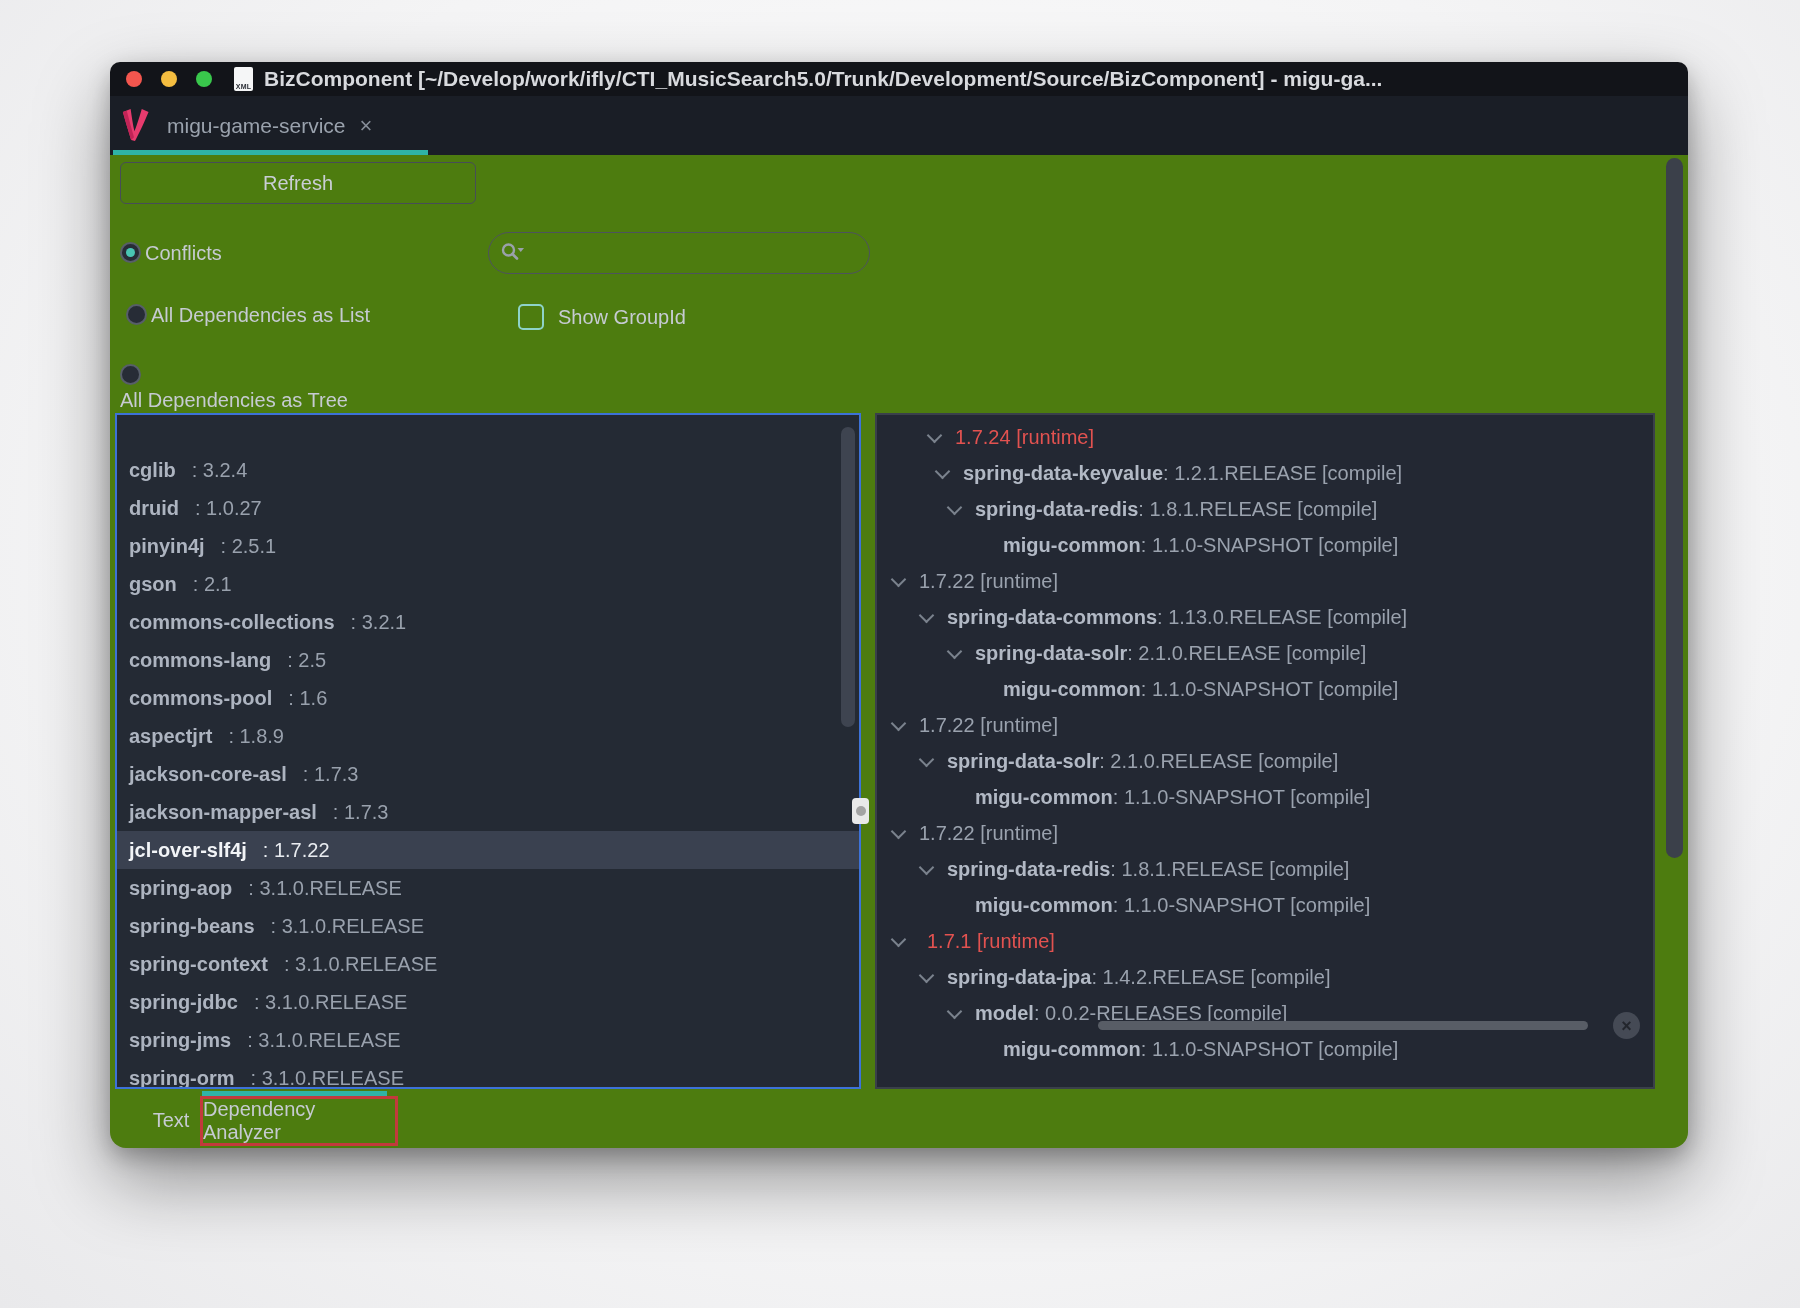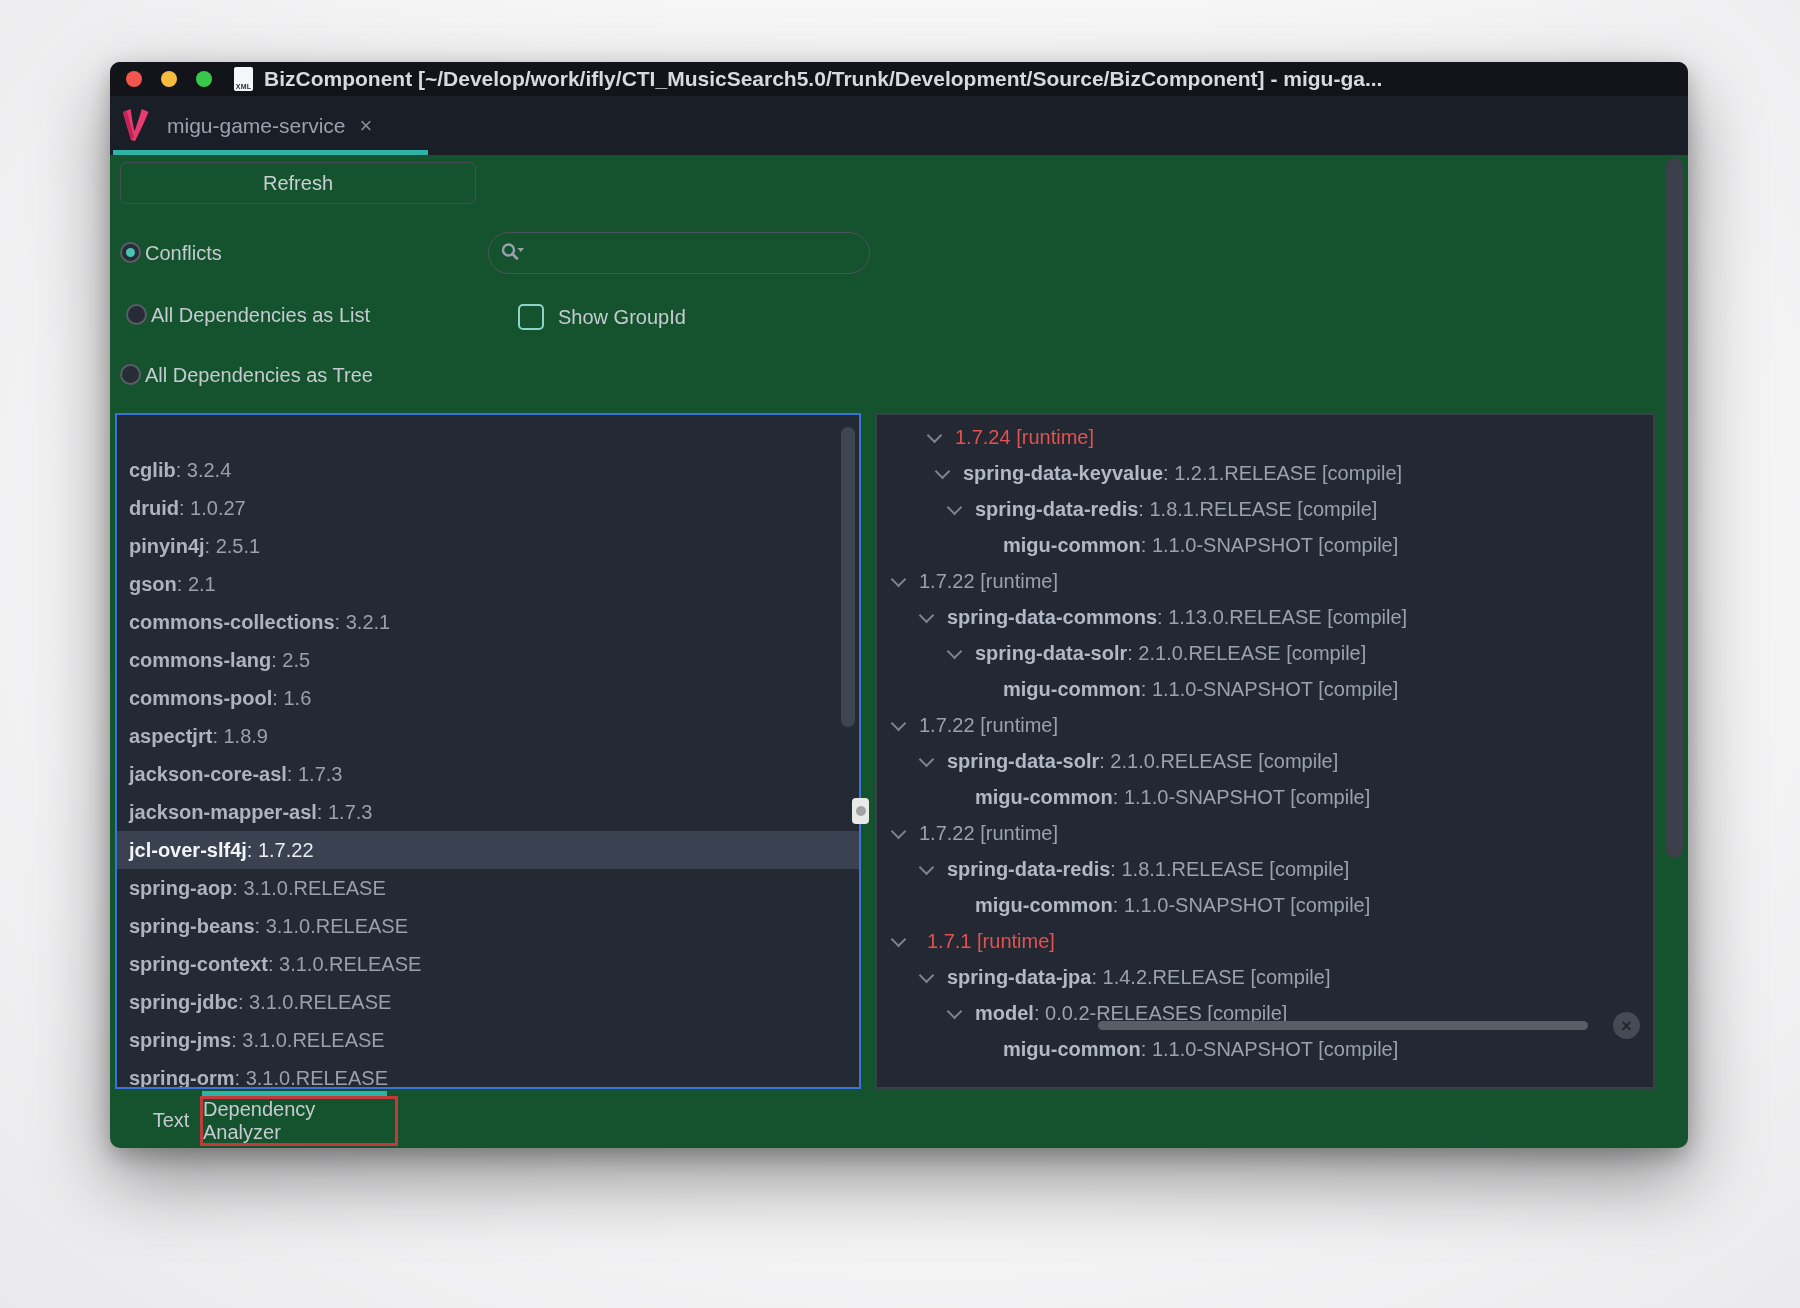--- a/index.html
+++ b/index.html
@@ -10,21 +10,21 @@
     --logo-pink:#e83b6e;
   }
   *{margin:0;padding:0;box-sizing:border-box;}
   html,body{width:1800px;height:1308px;overflow:hidden;}
   body{
     font-family:"Liberation Sans","DejaVu Sans",sans-serif;
     background:radial-gradient(ellipse at 52% 42%, #ffffff 0%, #f4f4f5 62%, #e9e9eb 100%);
   }
   .window{
     position:absolute;left:110px;top:62px;width:1578px;height:1086px;
-    background:#14532d;border-radius:10px;
+    background:#4d7c0f;border-radius:16px;
     box-shadow:0 32px 75px rgba(0,0,0,.4),0 8px 22px rgba(0,0,0,.25);
   }
   
   .titlebar{
     position:absolute;left:0;top:0;right:0;height:34px;
     background:#121419;border-radius:10px 10px 0 0;
     display:flex;align-items:center;
   }
   .traffic{display:flex;gap:19px;margin-left:16px;}
   .dot{width:16px;height:16px;border-radius:50%;display:inline-block;}
@@ -53,21 +53,21 @@
   }
   
   .refresh-btn{
     position:absolute;left:10px;top:100px;width:356px;height:42px;
     background:transparent;border:1.5px solid #474d57;border-radius:6px;
     color:#c9ced5;font-size:20px;font-family:inherit;
   }
   .radio-row{position:absolute;display:flex;gap:4px;height:26px;}
   .row-conflicts{left:10px;top:180px;}
   .row-list{left:16px;top:242px;}
-  .row-tree{left:10px;top:302px;}
+  .row-tree{left:10px;top:302px;flex-direction:column;}
   .radio{
     width:21px;height:21px;border-radius:50%;border:2px solid #575e69;
     background:#272c36;position:relative;flex:none;
   }
   .radio.selected::after{
     content:"";position:absolute;inset:4px;border-radius:50%;
     background:var(--accent-teal-bright);
   }
   .radio-label,.checkbox-label{font-size:20px;color:#c6cbd2;white-space:nowrap;}
   .searchbox{
@@ -88,21 +88,21 @@
   .left-panel{
     position:absolute;left:5px;top:351px;width:746px;height:676px;
     background:#242a34;border:2px solid #3d72d8;
   }
   .list-rows{position:absolute;inset:0;padding-top:36px;overflow:hidden;}
   .list-row{
     height:38px;display:flex;align-items:center;padding-left:12px;
     font-size:20px;white-space:nowrap;
   }
   .list-row .nm{font-weight:bold;color:#adb4c0;}
-  .list-row .vr{color:#99a1ad;}
+  .list-row .vr{color:#99a1ad;margin-left:16px;}
   .list-row.selected{background:#3a4150;}
   .list-row.selected .nm{color:#f2f4f7;}
   .list-row.selected .vr{color:#e9ecf0;}
   .left-scroll-thumb{
     position:absolute;right:4px;top:12px;width:14px;height:300px;border-radius:7px;
     background:#3e4450;
   }
   .splitter-grip{
     position:absolute;left:742px;top:736px;width:17px;height:26px;border-radius:4px;
     background:#e9e9e9;display:flex;align-items:center;justify-content:center;

